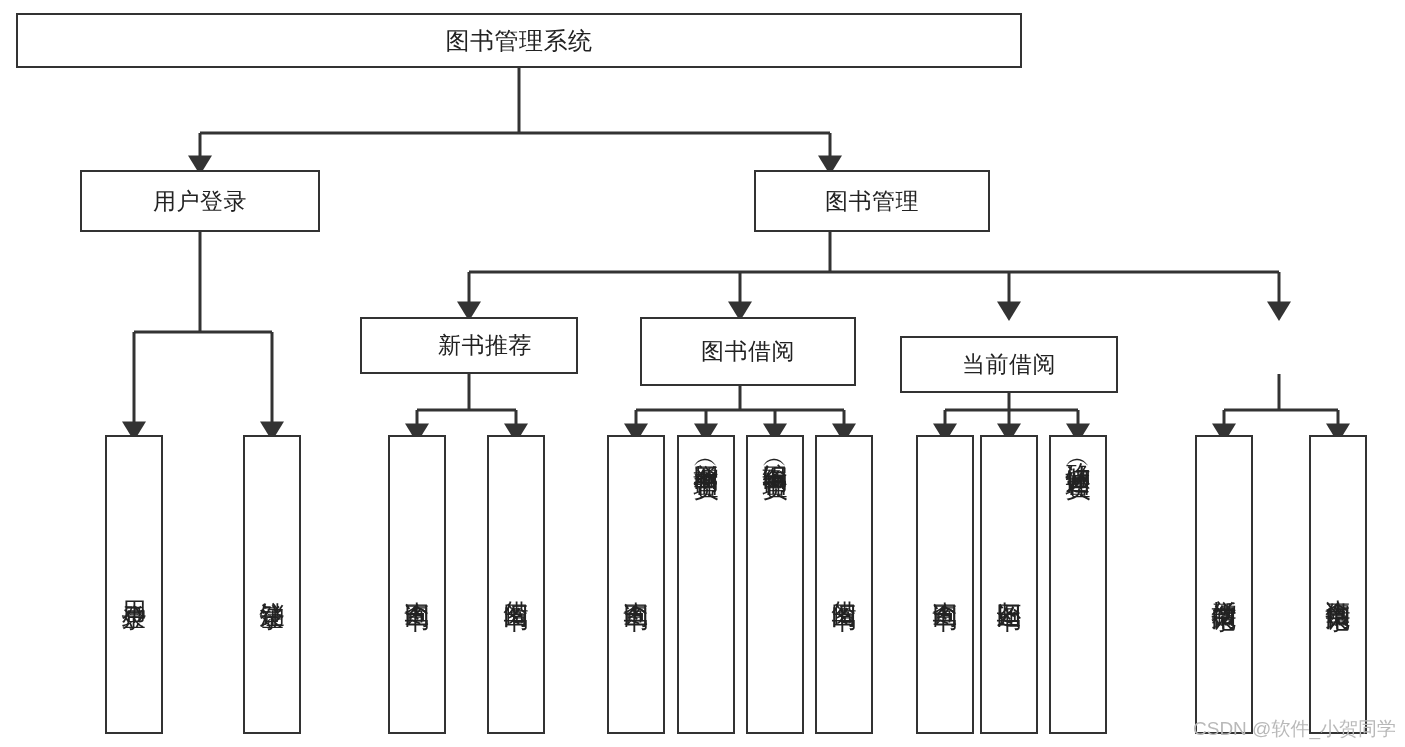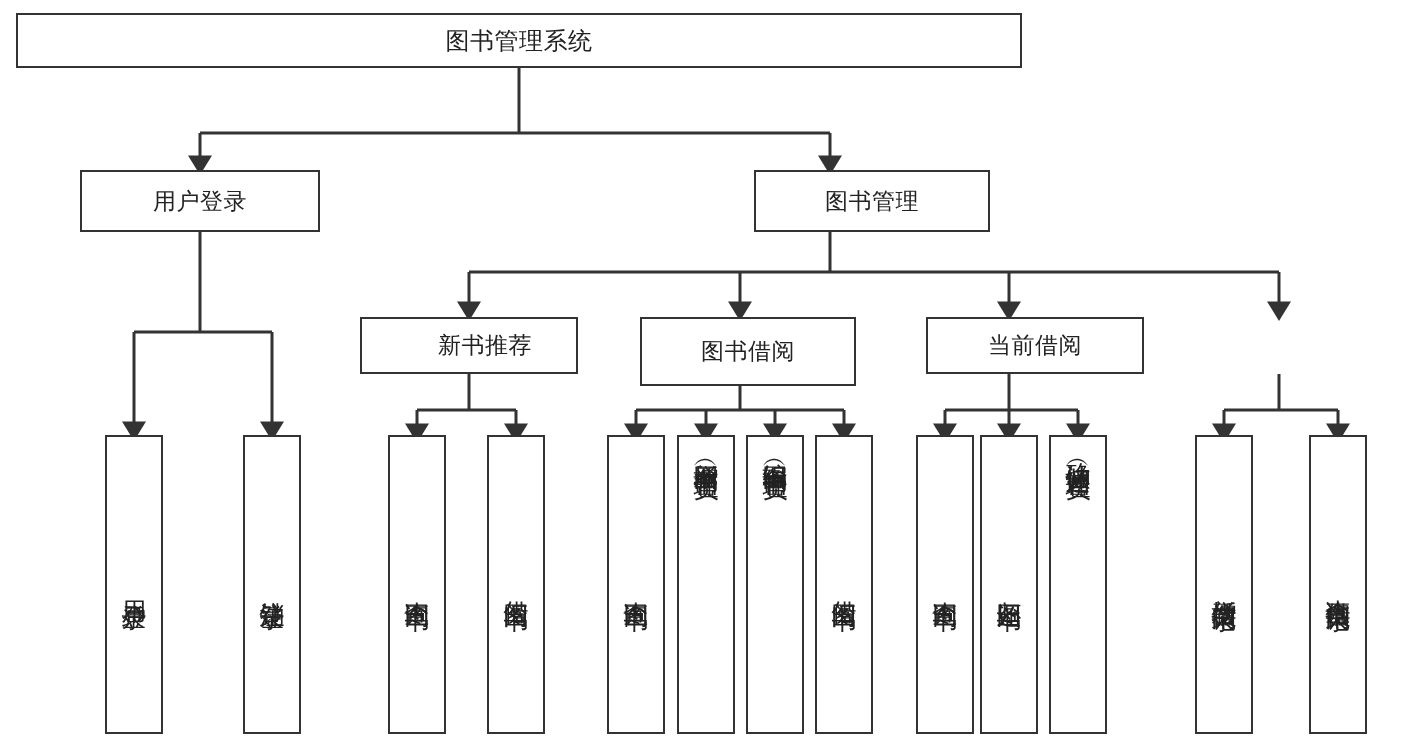--- a/index.html
+++ b/index.html
@@ -144,21 +144,21 @@
   </div>
 
   <div class="node horiz" style="left:360px; top:317px; width:218px; height:57px;padding-left:32px;">
     <span class="label">新书推荐</span>
   </div>
 
   <div class="node horiz" style="left:632px; top:317px; width:216px; height:69px;margin-left:8px;">
     <span class="label">图书借阅</span>
   </div>
 
-  <div class="node horiz" style="left:900px; top:317px; width:218px; height:57px;margin-left:26px;">
+  <div class="node horiz" style="left:900px; top:336px; width:218px; height:57px;">
     <span class="label">当前借阅</span>
   </div>
 
 
   <div class="node vert mid" style="left:105px; top:435px; width:58px; height:299px;">
     <span class="label">用户登录</span>
   </div>
 
   <div class="node vert mid" style="left:243px; top:435px; width:58px; height:299px;">
     <span class="label">注销登录</span>
@@ -201,14 +201,15 @@
   </div>
 
   <div class="node vert mid" style="left:1195px; top:435px; width:58px; height:299px;">
     <span class="label">新增借阅记录</span>
   </div>
 
   <div class="node vert mid" style="left:1309px; top:435px; width:58px; height:299px;">
     <span class="label">查询借阅记录</span>
   </div>
 
+  <div class="watermark" style="left:1193px; top:716px;">CSDN @软件_小贺同学</div>
 
 </div>
 
 </body></html>

